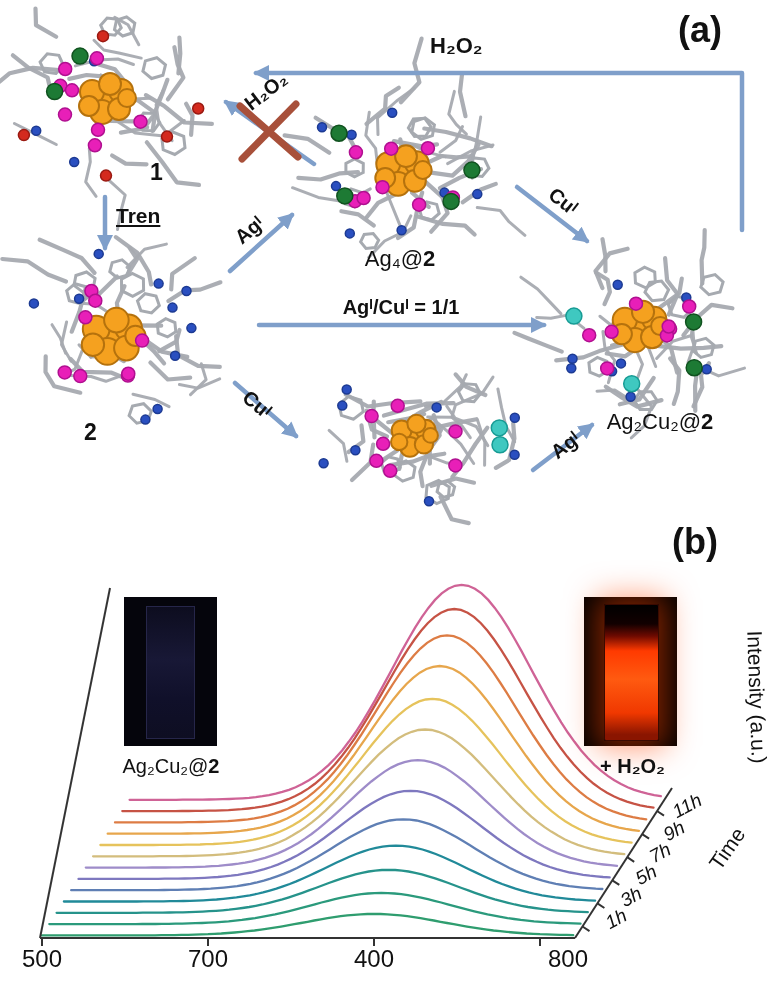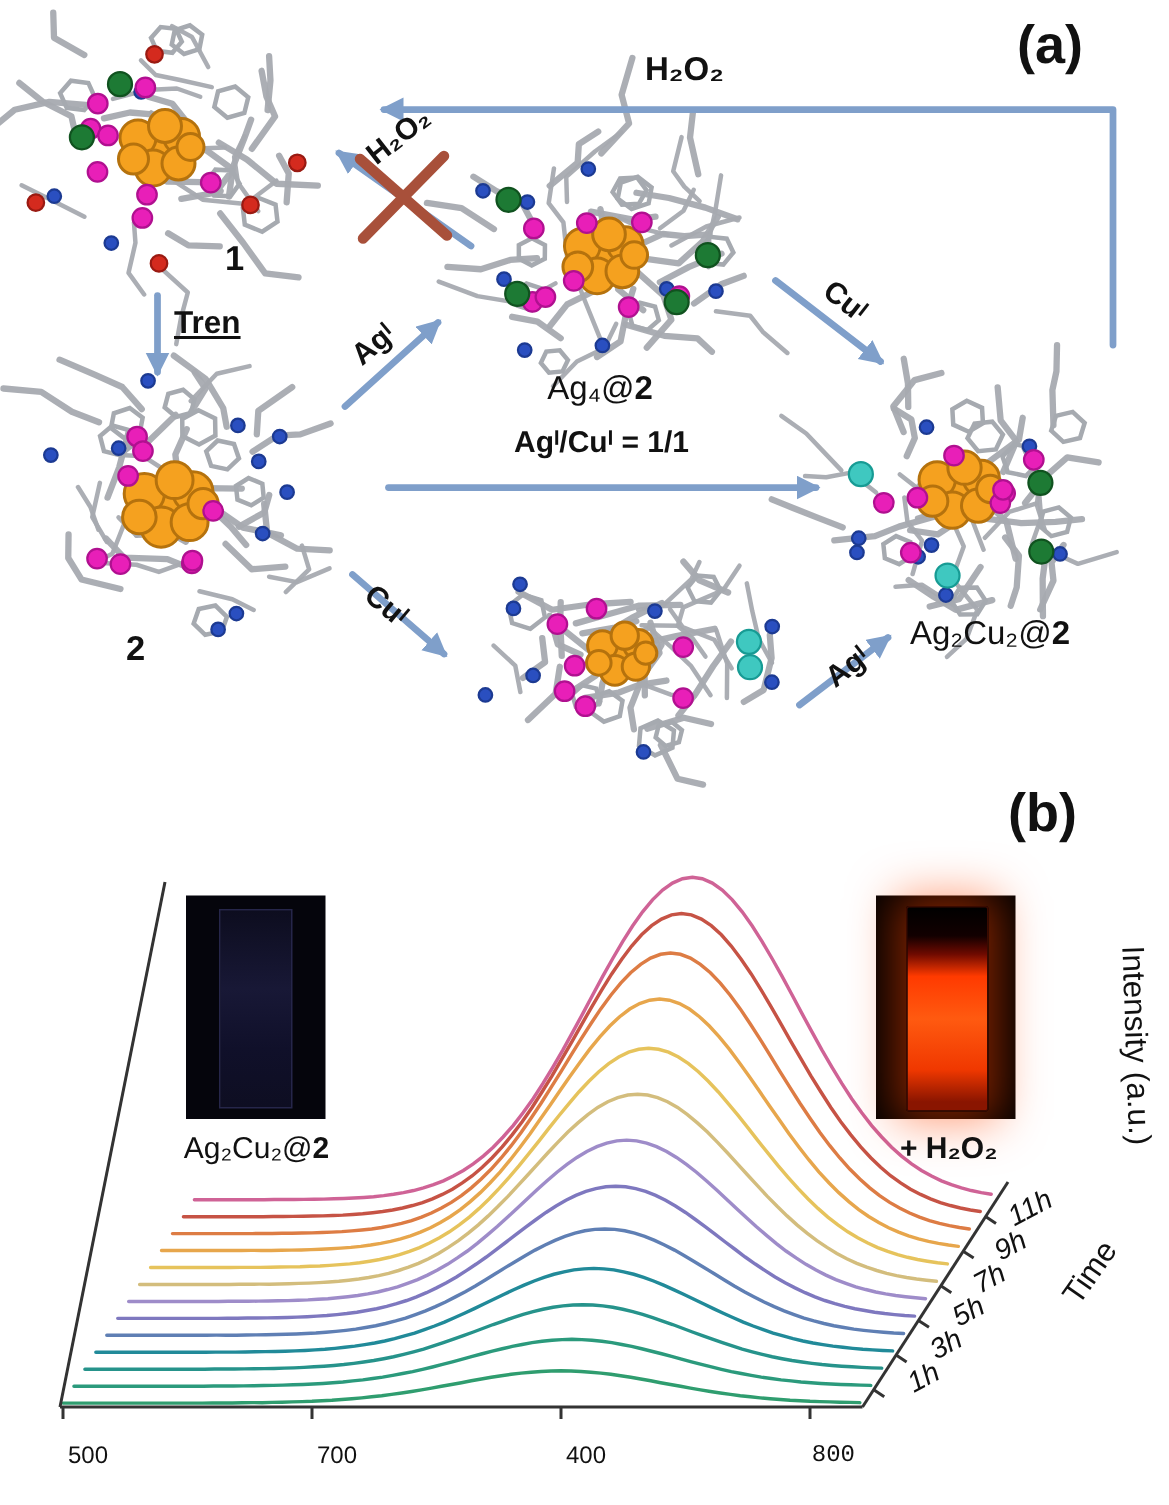--- a/index.html
+++ b/index.html
@@ -4,21 +4,21 @@
 <style>
   html,body{margin:0;padding:0;background:#ffffff;}
   body{font-family:"Liberation Sans", sans-serif; color:#111;}
   .figure{position:relative;width:779px;height:1003px;background:#fff;overflow:hidden;}
   svg{position:absolute;left:0;top:0;}
   .lbl{position:absolute;white-space:nowrap;line-height:1.1;}
   .panel-tag{font-size:36px;font-weight:700;}
   .mol-label{font-size:22px;font-weight:400;text-align:center;}
   .mol-label b{font-weight:700;}
   .arrow-label{font-size:20px;font-weight:700;}
-  .xtick{font-size:16px;text-align:right;width:60px;margin-top:16px;}
+  .xtick{font-size:24px;text-align:center;width:60px;}
   .ttick{font-size:19px;font-style:italic;transform:rotate(-28deg);transform-origin:left bottom;}
   .axis-title{font-size:21px;}
   .inset{position:absolute;}
   .inset-uv{background:#05050c;}
   .inset-uv .cuvette{position:absolute;left:24%;top:6%;width:50%;height:88%;
      background:linear-gradient(180deg,#0d0d1f 0%,#181836 40%,#10102a 70%,#0e0e22 100%);
      border:1px solid #26264a;}
   .inset-red{background:#000;}
   .inset-red .cuvette{position:absolute;left:21%;top:5%;width:57%;height:90%;border:1px solid #3a0a00;border-radius:2px;
      background:linear-gradient(180deg,#000 0%,#120000 14%,#6e0a00 23%,#ff3a00 34%,#ff5a10 55%,#f03800 80%,#8a1500 96%);
@@ -394,21 +394,21 @@
   <div class="lbl arrow-label" style="left:116px;top:204px;font-size:21px;text-decoration:underline;">Tren</div>
 
   <div class="lbl arrow-label" style="left:430px;top:34px;font-size:22px;">H₂O₂</div>
 
   <div class="lbl arrow-label" style="left:242px;top:80px;transform:rotate(-38deg);">H₂O₂</div>
 
   <div class="lbl arrow-label" style="left:234px;top:219px;transform:rotate(-40deg);">Agᴵ</div>
 
   <div class="lbl arrow-label" style="left:548px;top:190px;transform:rotate(38deg);">Cuᴵ</div>
 
-  <div class="lbl arrow-label" style="left:315px;top:284px;width:172px;text-align:center;">Agᴵ/Cuᴵ = 1/1</div>
+  <div class="lbl arrow-label" style="left:315px;top:296px;width:172px;text-align:center;">Agᴵ/Cuᴵ = 1/1</div>
 
   <div class="lbl arrow-label" style="left:242px;top:393px;transform:rotate(40deg);">Cuᴵ</div>
 
   <div class="lbl arrow-label" style="left:550px;top:434px;transform:rotate(-38deg);">Agᴵ</div>
 
   <div class="lbl panel-tag" style="left:672px;top:522px;">(b)</div>
 
   <div style="position:absolute;left:0;top:565px;width:779px;height:438px;">
 
     <svg id="spectra-svg" width="779" height="438" viewBox="0 0 779 438">
@@ -432,21 +432,21 @@
         <path d="M40,373 L110,23"></path>
         <path d="M575,373 L672,223"></path>
         <path d="M42,373 l0,8 M208,373 l0,8 M374,373 l0,8 M540,373 l0,8"></path>
         <path d="M582.5,361.5 l7,4.6 M597.4,338.4 l7,4.6 M612.3,315.3 l7,4.6 M627.2,292.2 l7,4.6 M642.1,269.1 l7,4.6 M657,246 l7,4.6"></path>
       </g>
     </svg>
 
     <div class="lbl xtick" style="left:12px;top:381px;">500</div>
     <div class="lbl xtick" style="left:178px;top:381px;">700</div>
     <div class="lbl xtick" style="left:344px;top:381px;">400</div>
-    <div class="lbl xtick" style="left:510px;top:381px;font-family:Liberation Mono, monospace;">800</div>
+    <div class="lbl xtick" style="left:538px;top:381px;">800</div>
 
     <div class="lbl ttick" style="left:612px;top:348px;">1h</div>
     <div class="lbl ttick" style="left:627px;top:326px;">3h</div>
     <div class="lbl ttick" style="left:642px;top:304px;">5h</div>
     <div class="lbl ttick" style="left:656px;top:282px;">7h</div>
     <div class="lbl ttick" style="left:670px;top:260px;">9h</div>
     <div class="lbl ttick" style="left:679px;top:237px;">11h</div>
 
     <div class="lbl axis-title" style="left:757px;top:132px;transform:translate(-50%,-50%) rotate(88deg);">Intensity (a.u.)</div>
     <div class="lbl axis-title" style="left:704px;top:272px;transform:rotate(-55deg);">Time</div>

